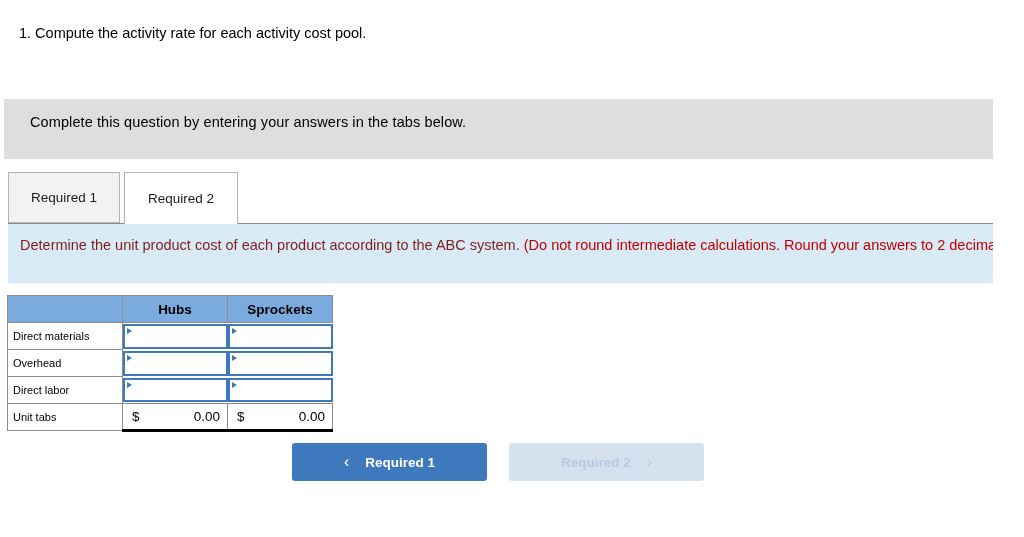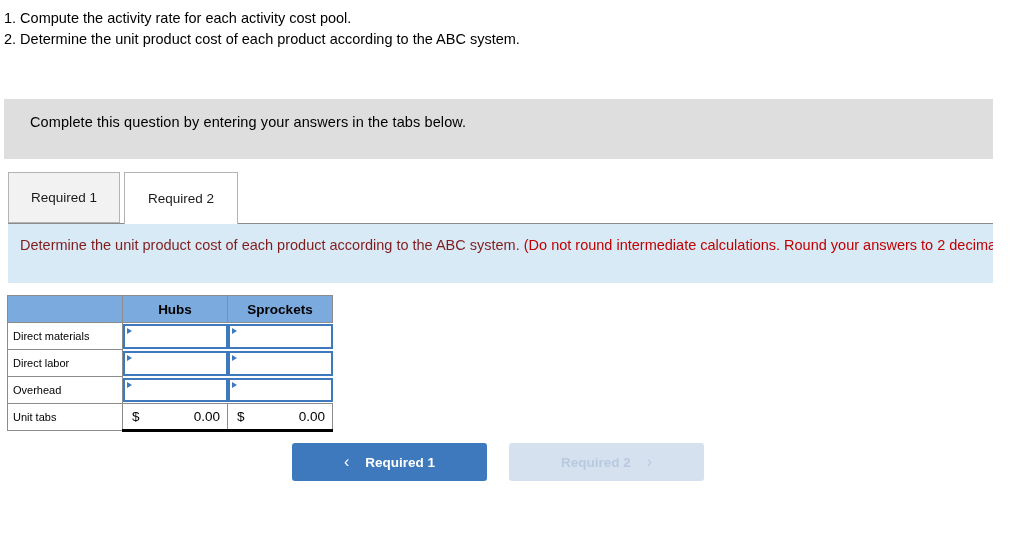--- a/index.html
+++ b/index.html
@@ -22,21 +22,21 @@
   }
   .required-title {
     font-size: 14.5px;
     font-weight: bold;
     line-height: 20px;
     margin: 0 0 1px 0;
   }
   .required-line {
     font-size: 14.5px;
     line-height: 21px;
-    margin: 0;
+    margin: 15px;
   }
 
   
   .grey-banner {
     position: absolute;
     left: 4px;
     top: 99px;
     width: 989px;
     height: 60px;
     background: #dedede;
@@ -241,21 +241,20 @@
     font-weight: normal;
     line-height: 1;
     display: inline-block;
   }
 </style>
 </head>
 <body>
 
 <div class="required-block">
   <div class="required-line">1. Compute the activity rate for each activity cost pool.</div>
-  <div class="required-line">2. Determine the unit product cost of each product according to the ABC system.</div>
 </div>
 
 <div class="grey-banner">
   <div class="grey-banner-text">Complete this question by entering your answers in the tabs below.</div>
 </div>
 
 <div class="tab-strip">
   <div class="tab tab-inactive">
     <span>Required 1</span>
   </div>
@@ -287,34 +286,34 @@
           <span class="input-marker"></span>
         </div>
       </td>
       <td class="input-cell">
         <div class="input-box">
           <span class="input-marker"></span>
         </div>
       </td>
     </tr>
     <tr>
+      <td class="row-label">Overhead</td>
+      <td class="input-cell">
+        <div class="input-box">
+          <span class="input-marker"></span>
+        </div>
+      </td>
+      <td class="input-cell">
+        <div class="input-box">
+          <span class="input-marker"></span>
+        </div>
+      </td>
+    </tr>
+    <tr>
       <td class="row-label">Direct labor</td>
-      <td class="input-cell">
-        <div class="input-box">
-          <span class="input-marker"></span>
-        </div>
-      </td>
-      <td class="input-cell">
-        <div class="input-box">
-          <span class="input-marker"></span>
-        </div>
-      </td>
-    </tr>
-    <tr>
-      <td class="row-label">Overhead</td>
       <td class="input-cell">
         <div class="input-box">
           <span class="input-marker"></span>
         </div>
       </td>
       <td class="input-cell">
         <div class="input-box">
           <span class="input-marker"></span>
         </div>
       </td>

